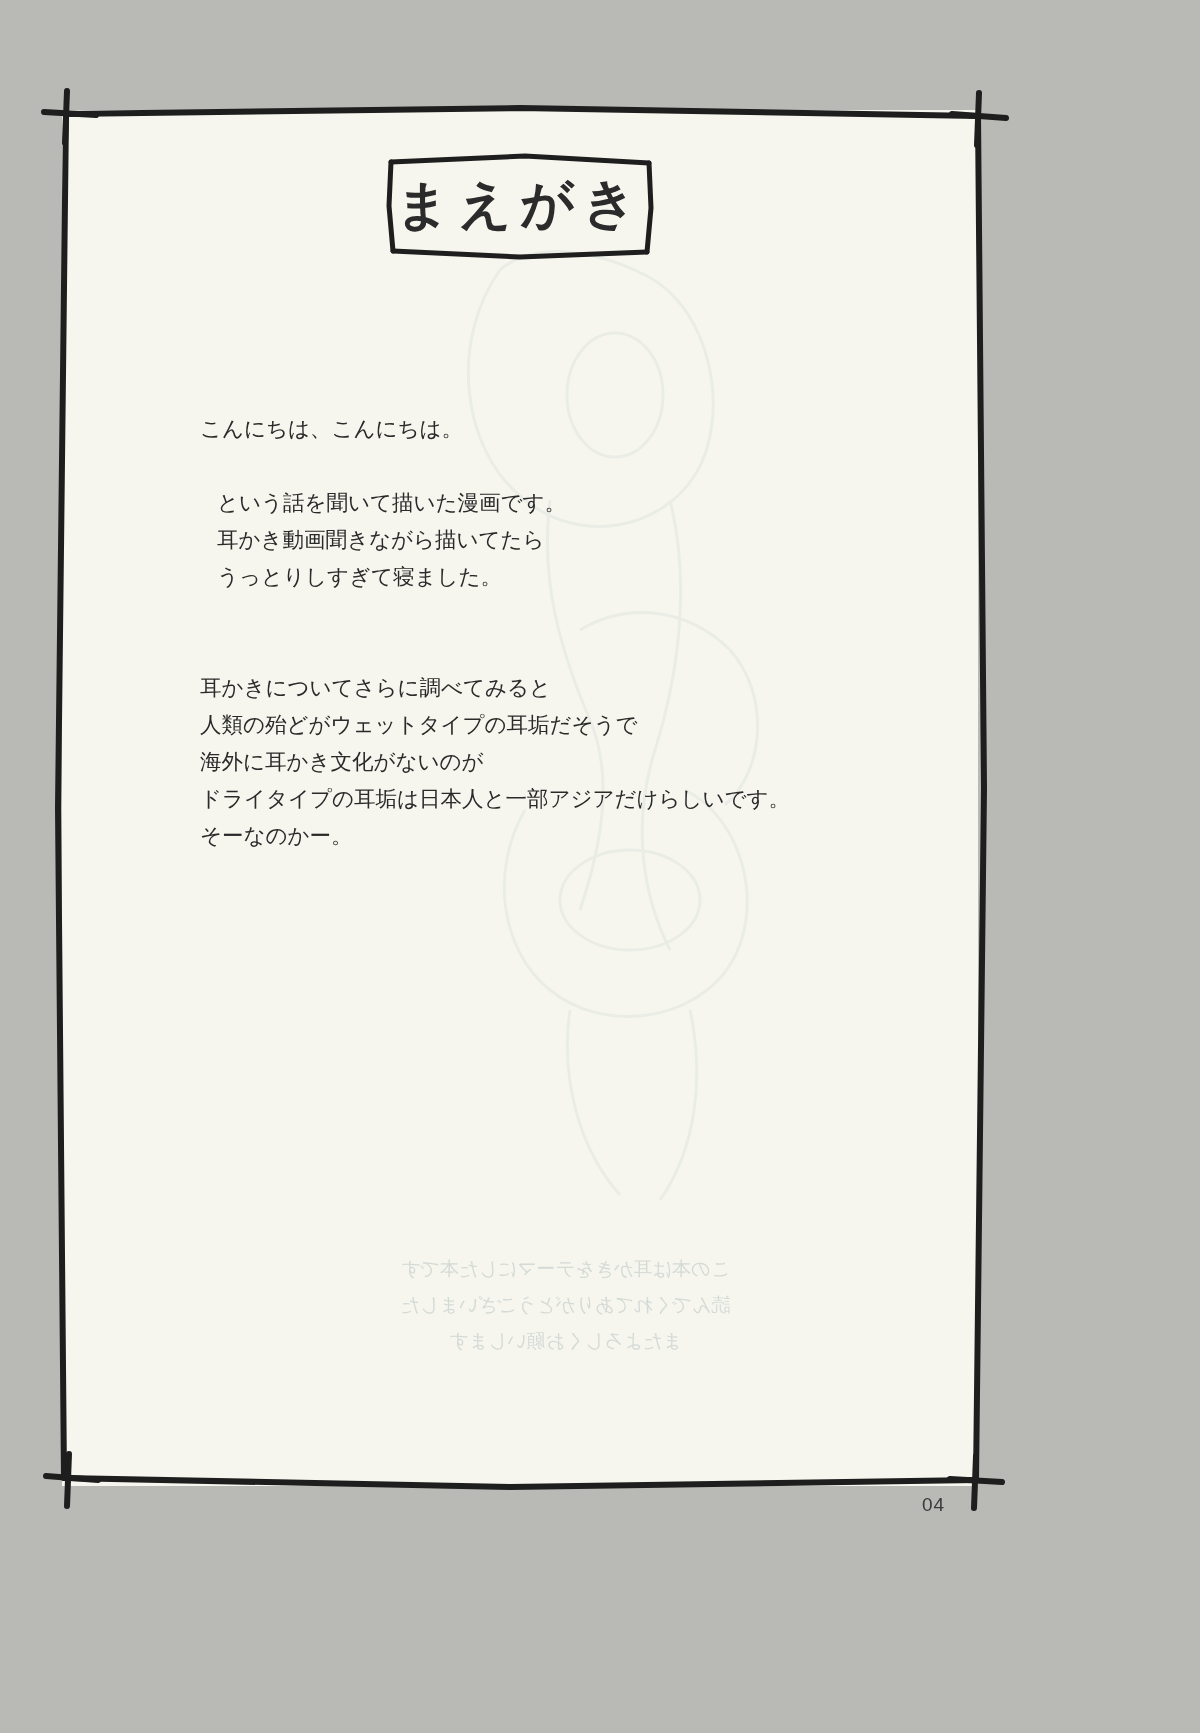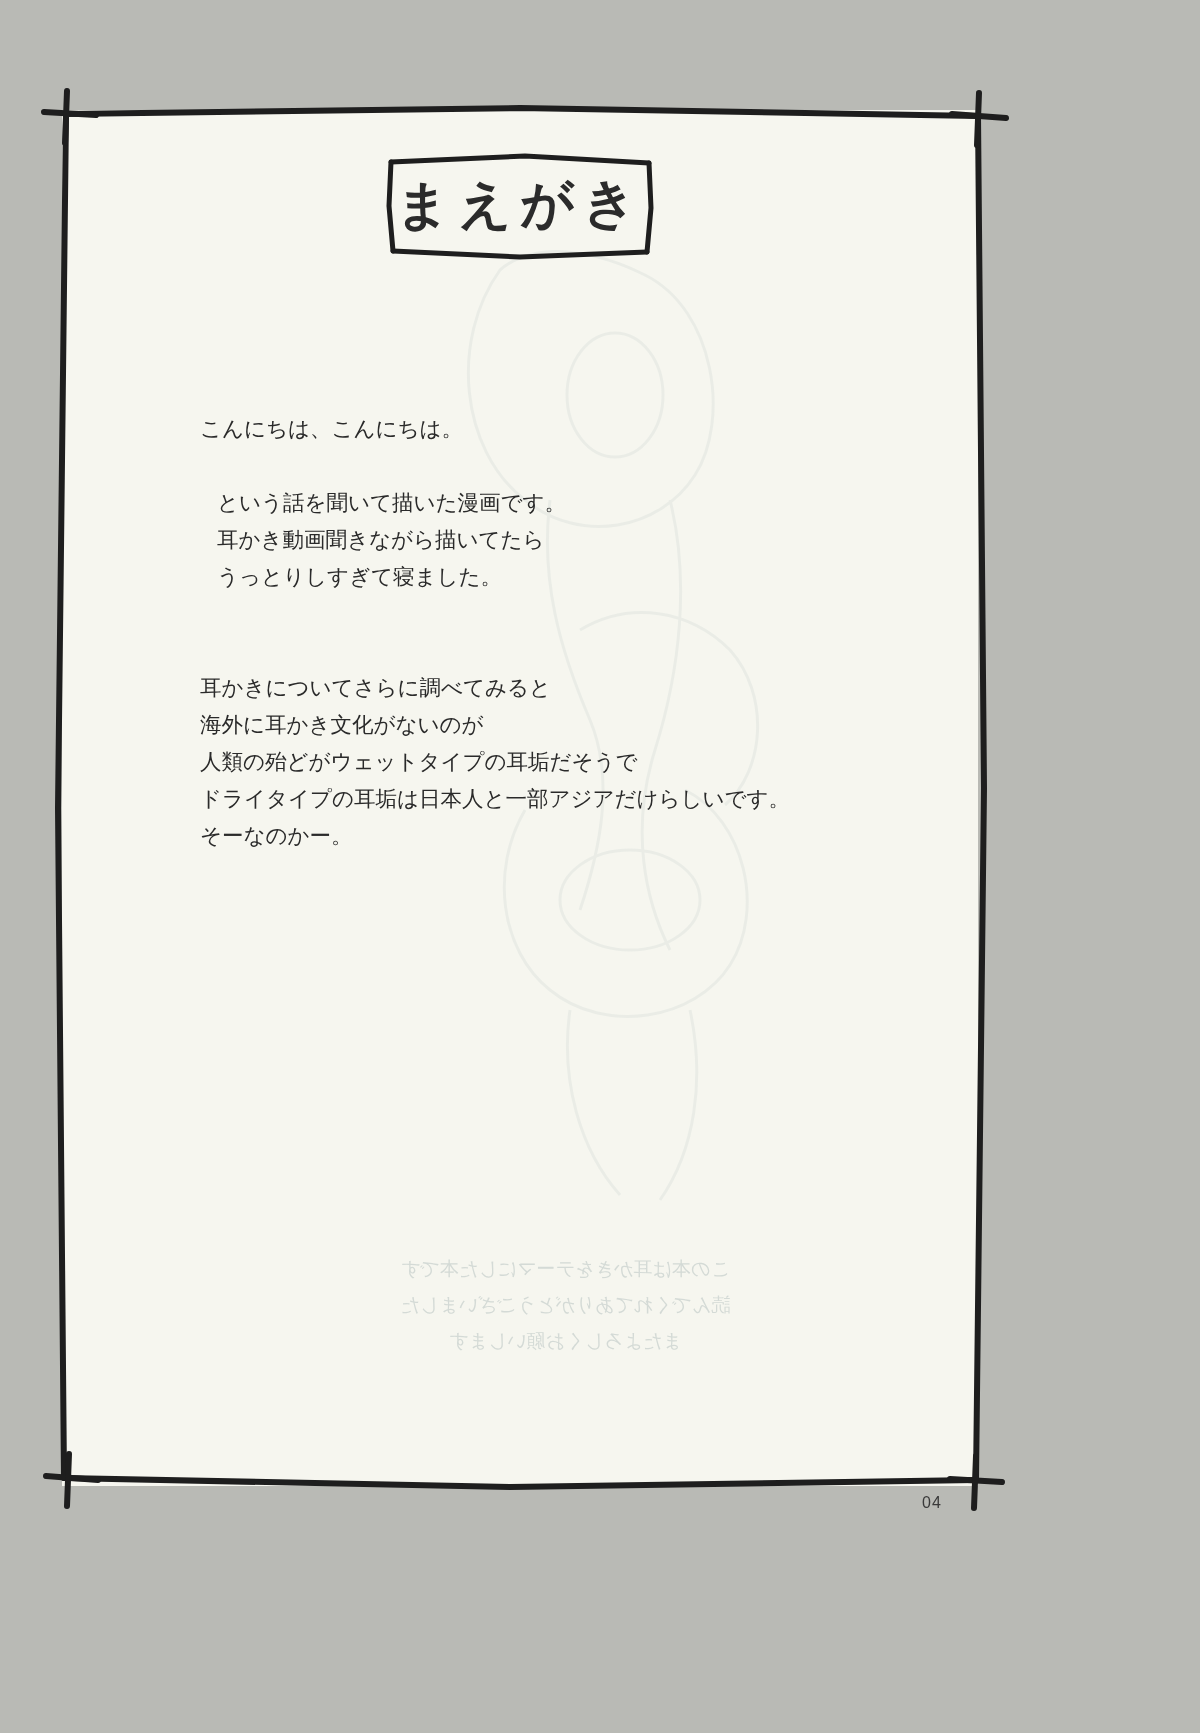--- a/index.html
+++ b/index.html
@@ -111,21 +111,21 @@
     pointer-events: none;
   }
   #bleed .line { display: block; white-space: pre; }
 
   
   #page-number {
     position: absolute;
     left: 922px;
     top: 1494px;
     font-family: "Liberation Sans", sans-serif;
-    font-size: 16px;
+    font-size: 19px;
     color: #3a3a3a;
     letter-spacing: 1px;
   }
 </style>
 </head>
 <body>
 
 <div id="page-sheet"></div>
 
 <svg class="ghost" style="left:430px; top:250px; width:420px; height:1020px;" viewBox="0 0 420 1020" xmlns="http://www.w3.org/2000/svg">
@@ -179,22 +179,22 @@
     </div>
     <div class="para">
     </div>
     <div class="para gap-big">
       <span class="line">という話を聞いて描いた漫画です。</span>
       <span class="line">耳かき動画聞きながら描いてたら</span>
       <span class="line">うっとりしすぎて寝ました。</span>
     </div>
     <div class="para">
       <span class="line">耳かきについてさらに調べてみると</span>
+      <span class="line">人類の殆どがウェットタイプの耳垢だそうで</span>
       <span class="line">海外に耳かき文化がないのが</span>
-      <span class="line">人類の殆どがウェットタイプの耳垢だそうで</span>
       <span class="line">ドライタイプの耳垢は日本人と一部アジアだけらしいです。</span>
       <span class="line">そーなのかー。</span>
     </div>
   </div>
 
 <div id="bleed">
     <span class="line">この本は耳かきをテーマにした本です</span>
     <span class="line">読んでくれてありがとうございました</span>
     <span class="line">またよろしくお願いします</span>
   </div>

